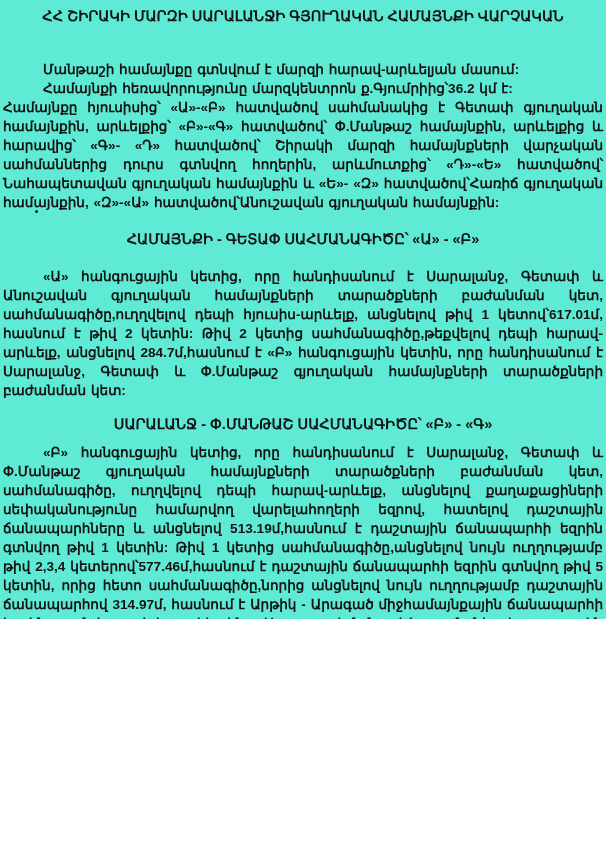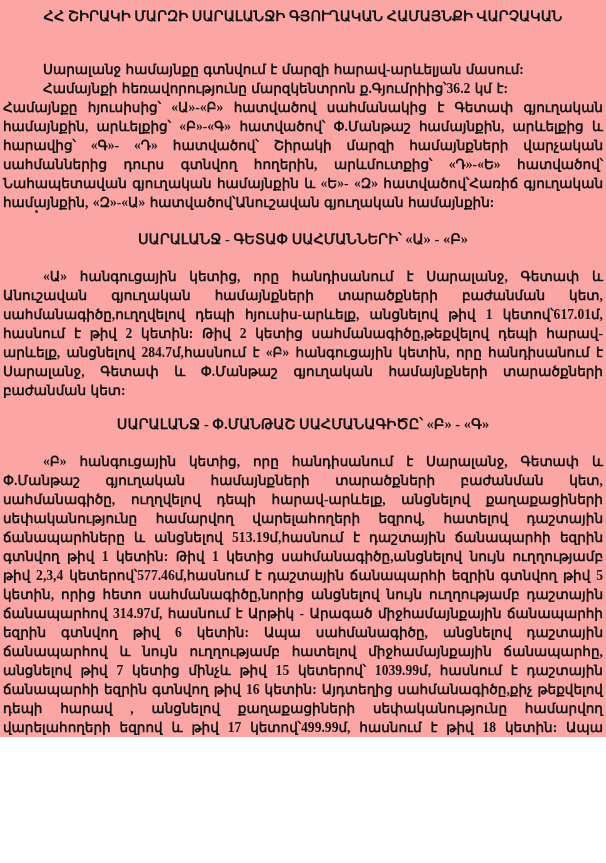--- a/index.html
+++ b/index.html
@@ -3,24 +3,24 @@
 <meta charset="utf-8">
 <style>
   html, body {
     margin: 0;
     padding: 0;
     background: #ffffff;
   }
   .page {
     position: relative;
     width: 606px;
-    height: 737px;
+    height: 619px;
     overflow: hidden;
-    background: #fca5a5;
-    font-family: Liberation Serif, serif;
+    background: #5eead4;
+    font-family: Liberation Sans, sans-serif;
     font-weight: bold;
     color: #141414;
     box-sizing: border-box;
     padding: 7px 3px 0 3px;
     -webkit-font-smoothing: none;
   }
   .doc-title {
     text-align: center;
     font-size: 14.5px;
     line-height: 19px;
@@ -39,50 +39,50 @@
   .para.single-line {
     text-align: left;
   }
   .section-heading {
     text-align: center;
     font-size: 14.5px;
     line-height: 19px;
     margin: 18px 0 18px 0;
   }
   .section-heading.second {
-    margin: 15px 0 18px 0;
+    margin: 15px 0 9px 0;
   }
   .artifact-dot {
     position: absolute;
     left: 35px;
     top: 210px;
     width: 3px;
     height: 3px;
     background: #222;
     border-radius: 50%;
   }
 </style>
 </head>
 <body>
 
 <div class="page">
 
   <div class="doc-title">
     <div>ՀՀ ՇԻՐԱԿԻ ՄԱՐԶԻ ՍԱՐԱԼԱՆՋԻ ԳՅՈՒՂԱԿԱՆ ՀԱՄԱՅՆՔԻ ՎԱՐՉԱԿԱՆ</div>
   </div>
 
-  <p class="para first-indent single-line">Սարալանջ համայնքը գտնվում է մարզի հարավ-արևելյան մասում:</p>
+  <p class="para first-indent single-line">Մանթաշի համայնքը գտնվում է մարզի հարավ-արևելյան մասում:</p>
 
   <p class="para first-indent single-line">Համայնքի հեռավորությունը մարզկենտրոն ք.Գյումրիից՝36.2 կմ է:</p>
 
   <p class="para">Համայնքը հյուսիսից՝ «Ա»-«Բ» հատվածով սահմանակից է Գետափ գյուղական համայնքին, արևելքից՝ «Բ»-«Գ» հատվածով՝ Փ.Մանթաշ համայնքին, արևելքից և հարավից՝ «Գ»- «Դ» հատվածով՝ Շիրակի մարզի համայնքների վարչական սահմաններից դուրս գտնվող հողերին, արևմուտքից՝ «Դ»-«Ե» հատվածով՝ Նահապետավան գյուղական համայնքին և «Ե»- «Զ» հատվածով՝Հառիճ գյուղական համայնքին, «Զ»-«Ա» հատվածով՝Անուշավան գյուղական համայնքին:</p>
 
   <div class="artifact-dot"></div>
 
-  <h2 class="section-heading">ՍԱՐԱԼԱՆՋ - ԳԵՏԱՓ  ՍԱՀՄԱՆՆԵՐԻ՝ «Ա» - «Բ»</h2>
+  <h2 class="section-heading">ՀԱՄԱՅՆՔԻ - ԳԵՏԱՓ  ՍԱՀՄԱՆԱԳԻԾԸ՝ «Ա» - «Բ»</h2>
 
   <p class="para first-indent">«Ա» հանգուցային կետից, որը հանդիսանում է Սարալանջ, Գետափ և Անուշավան գյուղական համայնքների տարածքների բաժանման կետ, սահմանագիծը,ուղղվելով դեպի հյուսիս-արևելք, անցնելով թիվ 1 կետով՝617.01մ, հասնում է թիվ 2 կետին: Թիվ 2 կետից սահմանագիծը,թեքվելով դեպի հարավ-արևելք, անցնելով 284.7մ,հասնում է «Բ» հանգուցային կետին, որը հանդիսանում է Սարալանջ, Գետափ և Փ.Մանթաշ գյուղական համայնքների տարածքների բաժանման կետ:</p>
 
   <h2 class="section-heading second">ՍԱՐԱԼԱՆՋ - Փ.ՄԱՆԹԱՇ  ՍԱՀՄԱՆԱԳԻԾԸ՝ «Բ» - «Գ»</h2>
 
   <p class="para first-indent">«Բ» հանգուցային կետից, որը հանդիսանում է Սարալանջ, Գետափ և Փ.Մանթաշ գյուղական համայնքների տարածքների բաժանման կետ, սահմանագիծը, ուղղվելով դեպի հարավ-արևելք, անցնելով քաղաքացիների սեփականությունը համարվող վարելահողերի եզրով, հատելով դաշտային ճանապարհները և անցնելով 513.19մ,հասնում է դաշտային ճանապարհի եզրին գտնվող թիվ 1 կետին: Թիվ 1 կետից սահմանագիծը,անցնելով նույն ուղղությամբ թիվ 2,3,4 կետերով՝577.46մ,հասնում է դաշտային ճանապարհի եզրին գտնվող թիվ 5 կետին, որից հետո սահմանագիծը,նորից անցնելով նույն ուղղությամբ դաշտային ճանապարհով 314.97մ, հասնում է Արթիկ - Արագած միջհամայնքային ճանապարհի եզրին գտնվող թիվ 6 կետին: Ապա սահմանագիծը, անցնելով դաշտային ճանապարհով և նույն ուղղությամբ հատելով միջհամայնքային ճանապարհը, անցնելով թիվ 7 կետից մինչև թիվ 15 կետերով՝ 1039.99մ, հասնում է դաշտային ճանապարհի եզրին գտնվող թիվ 16 կետին: Այդտեղից սահմանագիծը,քիչ թեքվելով դեպի հարավ , անցնելով քաղաքացիների սեփականությունը համարվող վարելահողերի եզրով և թիվ 17 կետով՝499.99մ, հասնում է թիվ 18 կետին: Ապա սահմանագիծը, կտրուկ թեքվելով դեպի հարավ-արևմուտք, անցնելով 50.57մ, հասնում է ձորի եզրին գտնվող թիվ 19 կետին: Այնուհետև սահմանագիծը,կտրուկ թեքվելով դեպի հարավ-արևելք, անցնելով ձորով թիվ 20 կետից մինչև թիվ 35 կետերով՝1558.26մ, հասնում է Մանթաշի ջրանցքի եզրին գտնվող թիվ 36 կետին, որից հետո սահմանագիծը,անցնելով ձորով,փոխելով ուղղությունը թիվ 37 կետից մինչև թիվ 42 կետերով՝517.06մ,հասնում է ձորի եզրին գտնվող թիվ 43 կետին: Այդտեղից սահմանագիծը,թեքվելով դեպի հարավ,անցնելով 163.36մ,հասնում է թիվ 44 կետին: Այնուհետև սահմանագիծը, անցնելով նույն ուղղությամբ 267.44մ,</p>
 
 </div>
 
 </body></html>

